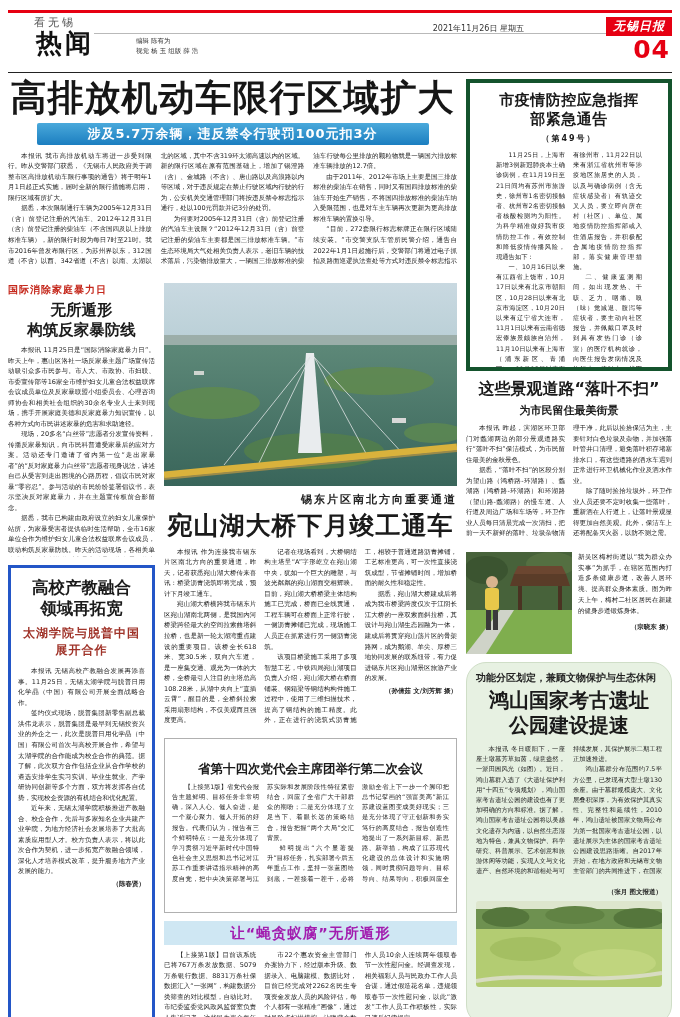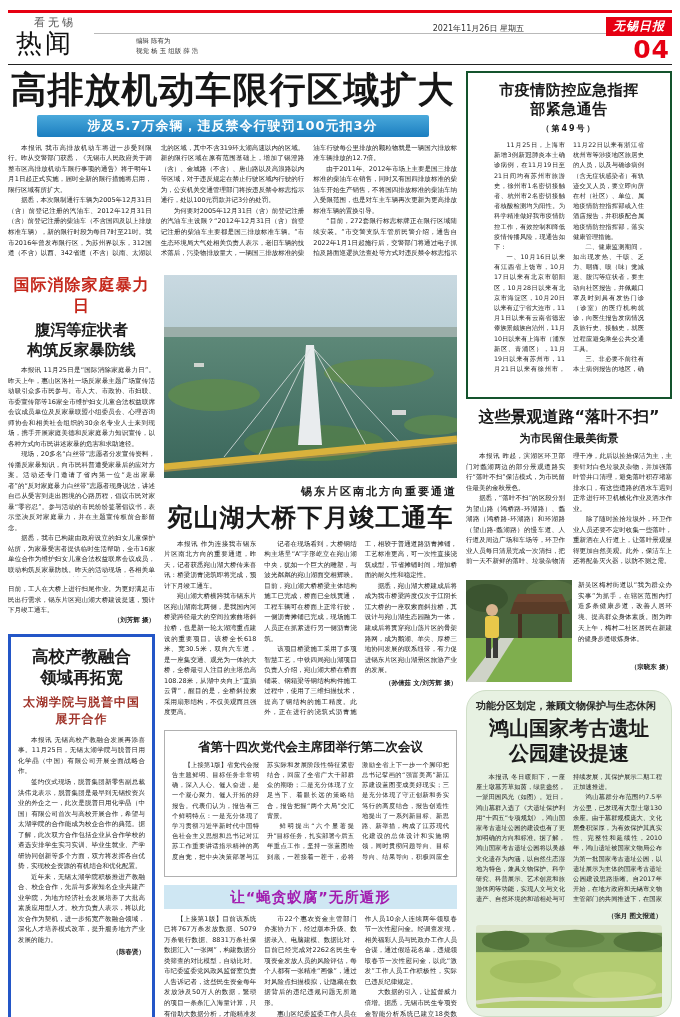--- a/index.html
+++ b/index.html
@@ -2,24 +2,24 @@
 <html><head>
 <meta charset="utf-8">
 <style>
   * { margin:0; padding:0; box-sizing:border-box; }
   html,body { background:#fff; }
   body { font-family:"DejaVu Sans","Liberation Sans",sans-serif; color:#1a1a1a; }
   .page { position:relative; width:680px; height:1017px; background:#fff; overflow:hidden; padding:0 8px; }
 
   
   .top-red-rule { margin-top:10px; height:3px; background:#e60012; }
-  .masthead { position:relative; height:52px; border-bottom:1.5px solid #222; }
+  .masthead { position:relative; height:60px; border-bottom:1.5px solid #222; }
   .mast-rule { position:absolute; left:86px; right:0; top:20px; height:1px; background:#b9b9b9; }
   .sec-small { position:absolute; left:26px; top:2px; font-size:11px; letter-spacing:3px; color:#555; }
-  .sec-big { position:absolute; left:8px; top:13px; font-size:26px; font-weight:400; letter-spacing:3px; color:#111; }
+  .sec-big { position:absolute; left:28px; top:13px; font-size:26px; font-weight:700; letter-spacing:3px; color:#111; }
   .mast-credits { position:absolute; left:128px; top:24px; font-size:6.5px; line-height:1.5; color:#333; }
   .mast-date { position:absolute; right:148px; top:10px; font-size:8px; color:#333; }
   .mast-logo { position:absolute; right:0; top:4px; width:66px; height:19px; background:#e60012; color:#fff;
                font-size:12px; font-weight:bold; font-style:italic; text-align:center; line-height:19px;
                font-family:"DejaVu Serif","Liberation Serif",serif; letter-spacing:1px; }
   .page-no { position:absolute; right:2px; top:22px; font-size:25px; font-weight:bold; color:#e60012; letter-spacing:1px; }
 
   
   .main { display:flex; gap:9px; padding-top:6px; height:952px; }
   .left-group { width:449px; display:flex; flex-direction:column; }
@@ -37,21 +37,21 @@
   .lead-bar { width:392px; height:22px; margin:5px auto 6px auto; background:linear-gradient(180deg,#4aa9db,#1b7ec0);
               color:#fff; font-size:13px; font-weight:bold; text-align:center; line-height:22px; letter-spacing:1px; border-radius:2px; }
   .lead-body { columns:3; column-gap:9px; height:126px; }
 
   
   .lower { display:flex; gap:9px; flex:1; margin-top:6px; }
   .colA { width:147px; display:flex; flex-direction:column; }
   .colB { width:293px; display:flex; flex-direction:column; }
 
   
-  .family-kicker { color:#c5281c; font-weight:bold; font-size:16px; text-align:center; letter-spacing:1px; }
+  .family-kicker { color:#c5281c; font-weight:bold; font-size:10px; text-align:left; letter-spacing:1px; }
   .family-title { text-align:center; font-size:15.5px; font-weight:900; line-height:1.3; margin:3px 0 5px 0; }
   .family-body { height:212px; }
 
   
   .bp-caption { margin-top:7px; font-size:6.5px; line-height:1.6; text-align:justify; color:#222; }
   .bp-credit { text-align:right; font-weight:bold; font-size:6.5px; }
 
   
   .college-box { margin-top:8px; flex:1; border:3px solid #2356c7; padding:9px 7px; overflow:hidden; display:flex; flex-direction:column; }
   .college-title { text-align:center; font-size:16.5px; font-weight:900; line-height:1.28; }
@@ -60,44 +60,44 @@
 
   
   .bridge-photo { height:203px; }
 
   
   .bridge-kicker { margin-top:6px; text-align:right; font-size:11px; font-weight:bold; letter-spacing:2px; color:#222; }
   .bridge-title { text-align:center; font-size:25px; font-weight:900; letter-spacing:1px; margin:2px 0 5px 0; }
   .bridge-body { columns:3; column-gap:8px; height:183px; }
 
   
-  .congress-box { margin-top:8px; border:1px solid #b0b0b0; padding:8px 7px; }
+  .congress-box { margin-top:8px; border:1px solid #b0b0b0; padding:22px 7px; }
   .congress-title { text-align:center; font-size:12.5px; font-weight:900; margin-bottom:4px; }
   .congress-body { columns:3; column-gap:8px; height:108px; font-size:6.3px; }
 
   
   .corr-band { margin-top:8px; background:#cfe7f3; height:24px; text-align:center; line-height:24px;
                font-size:14.5px; font-weight:900; color:#a21caf; letter-spacing:1px; }
   .corr-body { margin-top:5px; columns:3; column-gap:8px; height:118px; }
 
   
-  .notice-box { border:2px solid #14532d; padding:8px 26px; height:328px; overflow:hidden; }
+  .notice-box { border:4px solid #14532d; padding:8px 26px; height:292px; overflow:hidden; }
   .notice-title { text-align:center; font-size:15px; font-weight:900; letter-spacing:0.5px; }
   .notice-sub { text-align:center; font-size:8px; font-weight:bold; margin:4px 0 6px 0; letter-spacing:2px; }
   .notice-body { columns:2; column-gap:8px; height:238px; font-size:6.3px; }
 
   .leaves { margin-top:8px; }
   .leaves-title { text-align:center; font-size:16px; font-weight:900; }
   .leaves-sub { text-align:center; font-size:11px; font-weight:bold; margin:3px 0 5px 0; }
   .leaves-body { columns:2; column-gap:8px; height:122px; }
 
   .photo-row { margin-top:7px; display:flex; gap:6px; height:102px; }
   .steps-photo { width:106px; height:102px; flex:none; }
   .steps-cap { flex:1; font-size:6.5px; line-height:1.65; text-align:justify; color:#222; }
-  .steps-credit { text-align:right; font-weight:bold; font-size:6.5px; margin-top:18px; }
+  .steps-credit { text-align:right; font-weight:bold; font-size:6.5px; margin-top:6px; }
 
   .hongshan-box { margin-top:8px; flex:1; background:#e7f1e2; border:1px solid #cfdec7; border-radius:20px;
                   padding:8px 9px; overflow:hidden; display:flex; flex-direction:column; }
   .hs-kicker { font-size:10px; font-weight:bold; color:#222; }
   .hs-title { text-align:center; font-size:20px; font-weight:900; line-height:1.25; margin:3px 0 6px 0; }
   .hs-body { columns:2; column-gap:8px; height:142px; font-size:6.3px; }
   .hs-byline { text-align:right; font-weight:bold; font-size:6.5px; margin:2px 0 4px 0; }
   .hs-photo { height:86px; border-radius:3px; }
 </style>
 </head>
@@ -137,35 +137,31 @@
         </div>
       </article>
 
       <div class="lower">
 
         <div class="colA">
 
           <article>
             <div class="family-kicker">国际消除家庭暴力日</div>
             <h2 class="family-title">
-              <span>腹泻等症状者</span><br>
+              <span>无所遁形</span><br>
               <span>构筑反家暴防线</span>
             </h2>
             <div class="family-body body-text">
               <p>本报讯 11月25日是“国际消除家庭暴力日”。昨天上午，惠山区洛社一场反家暴主题广场宣传活动吸引众多市民参与。市人大、市政协、市妇联、市委宣传部等16家全市维护妇女儿童合法权益联席会议成员单位及反家暴联盟小组委员会、心理咨询师协会和相关社会组织的30余名专业人士来到现场，携手开展家庭美德和反家庭暴力知识宣传，以各种方式向市民讲述家暴的危害和求助途径。</p>
               <p>现场，20多名“白丝带”志愿者分发宣传资料，传播反家暴知识，向市民科普遭受家暴后的应对方案。活动还专门邀请了省内第一位“走出家暴者”的“反对家庭暴力白丝带”志愿者现身说法，讲述自己从受害到走出困境的心路历程，倡议市民对家暴“零容忍”。参与活动的市民纷纷签署倡议书，表示坚决反对家庭暴力，并在主题宣传板前合影留念。</p>
               <p>据悉，我市已构建由政府设立的妇女儿童保护站所，为家暴受害者提供临时生活帮助，全市16家单位合作为维护妇女儿童合法权益联席会议成员，联动构筑反家暴防线。昨天的活动现场，各相关单位准备了精心制作的反家暴宣传品，为有需要的市民免费提供法律咨询和心理咨询服务，并就家暴与减刑认定、人身安全保护令申请、家长教育和家教以及基层妇联组织的关爱帮助等问题进行了解答，受到在场市民欢迎。</p>
 
             </div>
           </article>
 
-          <div class="bp-caption">
-            <span>日前，工人在大桥上进行扫尾作业。为更好满足市民出行需求，锡东片区宛山湖大桥建设提速，预计下月竣工通车。</span>
-            <div class="bp-credit">（刘芳辉 摄）</div>
-          </div>
 
           <article class="college-box">
             <h2 class="college-title">
               <span>高校产教融合</span><br>
               <span>领域再拓宽</span>
             </h2>
             <div class="college-deck">太湖学院与脱普中国展开合作</div>
             <div class="college-body body-text">
               <p>本报讯 无锡高校产教融合发展再添喜事。11月25日，无锡太湖学院与脱普日用化学品（中国）有限公司开展全面战略合作。</p>
               <p>签约仪式现场，脱普集团新零售副总裁洪伟龙表示，脱普集团是最早到无锡投资兴业的外企之一，此次是脱普日用化学品（中国）有限公司首次与高校开展合作，希望与太湖学院的合作能成为校企合作的典范。据了解，此次双方合作包括企业从合作学校的遴选安排学生实习实训、毕业生就业、产学研协同创新等多个方面，双方将发挥各自优势，实现校企资源的有机结合和优化配置。</p>

